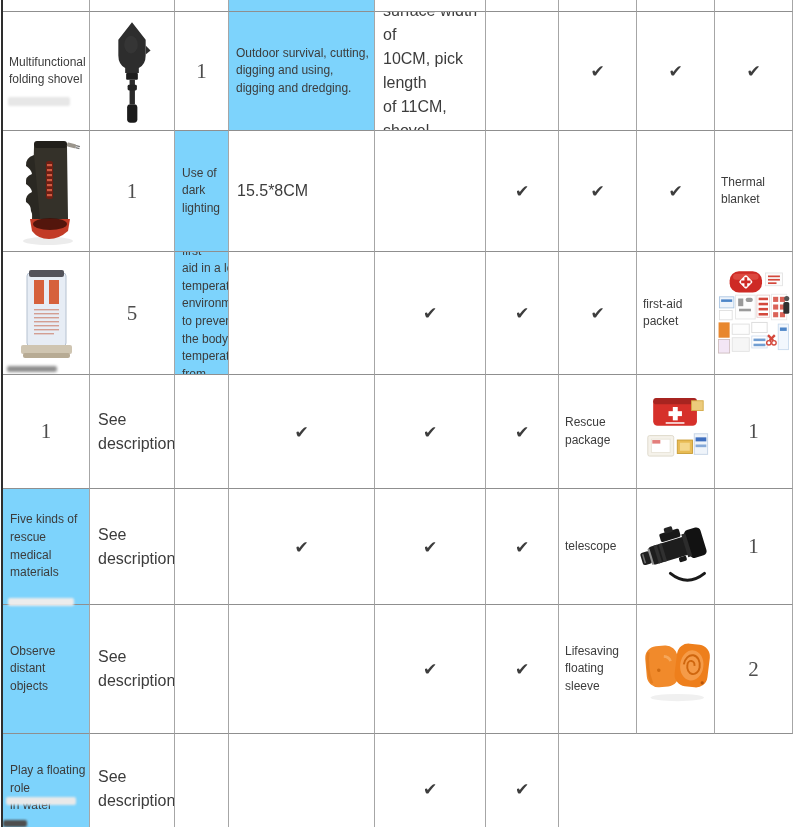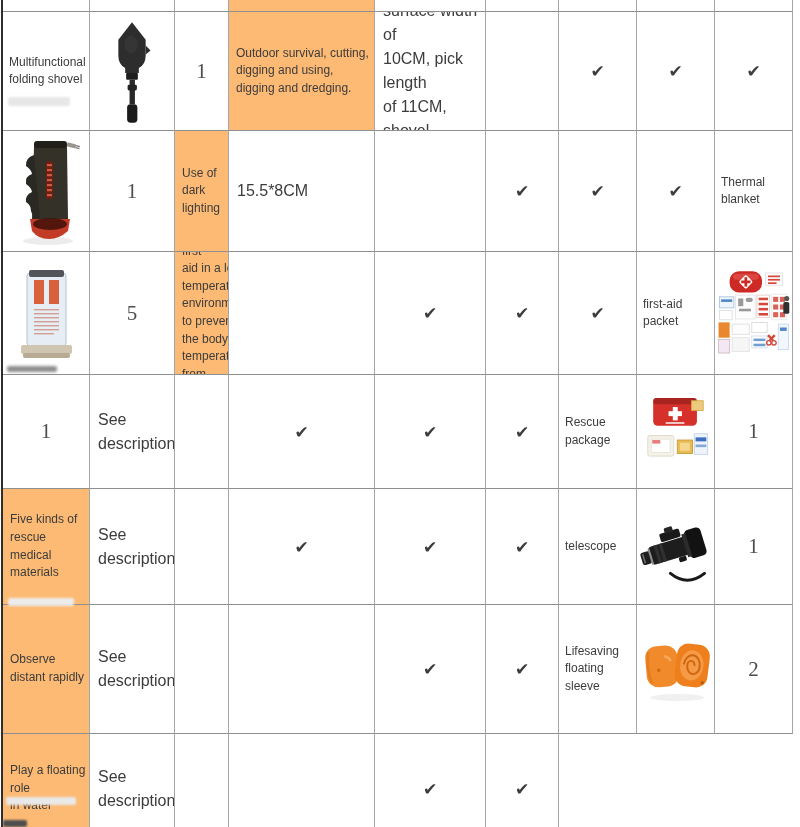--- a/index.html
+++ b/index.html
@@ -15,21 +15,21 @@
     border-left:2px solid #2e2e2e;overflow:hidden;
   }
   .cell{
     box-sizing:border-box;border-right:1px solid #a6a6a6;border-bottom:1px solid #8f8f8f;
     display:flex;align-items:center;overflow:hidden;background:#fff;
   }
   .c-name{padding:2px 2px 2px 6px;font-size:12px;line-height:1.45;white-space:pre-line;}
   .c-img{justify-content:center;padding:1px;}
   .c-img svg{display:block;}
   .c-qty{justify-content:center;font-family:"Liberation Serif","DejaVu Serif",serif;font-size:21px;color:#4d4d4d;}
-  .c-desc{background:#fdba74;padding:4px 3px 4px 7px;font-size:12px;line-height:1.46;white-space:pre-line;}
+  .c-desc{background:#7dd3fc;padding:4px 3px 4px 7px;font-size:12px;line-height:1.46;white-space:pre-line;}
   .c-spec{padding:4px 2px 4px 8px;font-size:16px;line-height:1.5;white-space:pre-line;}
   .c-blank{}
   .c-check{justify-content:center;font-family:"DejaVu Sans","Liberation Sans",sans-serif;font-size:17px;color:#3d3d3d;}
   .artifact{position:absolute;border-radius:2px;pointer-events:none;}
 </style>
 </head>
 <body>
 
 <div class="page">
   <div class="table" id="spec-table">
@@ -243,21 +243,21 @@
             <rect x="12" y="52" width="2.5" height="19" fill="#8d8d8d"></rect>
             <rect x="4" y="56" width="1.8" height="11" fill="#6f6f6f"></rect>
             <rect x="30" y="39" width="24" height="10" rx="2" fill="#191919"></rect>
             <rect x="37" y="34" width="10" height="7" rx="2" fill="#242424"></rect>
             <rect x="44" y="72" width="9" height="6" rx="2" fill="#191919"></rect>
           </g>
           <path d="M38 90 Q58 106 78 90" stroke="#1a1a1a" stroke-width="3.5" fill="none" stroke-linecap="round"></path>
         </svg>
       </div>
       <div class="cell c-qty">1</div>
-      <div class="cell c-desc">Observe distant rapidly</div>
+      <div class="cell c-desc">Observe distant objects</div>
       <div class="cell c-spec">See description</div>
       <div class="cell c-blank"></div>
       <div class="cell c-check"></div>
       <div class="cell c-check">✔</div>
       <div class="cell c-check">✔</div>
       <div class="cell c-name">Lifesaving
 floating sleeve</div>
       <div class="cell c-img">
         <svg width="84" height="80" viewBox="0 0 84 80">
           <ellipse cx="44" cy="72" rx="30" ry="4" fill="#f0f0f0"></ellipse>

